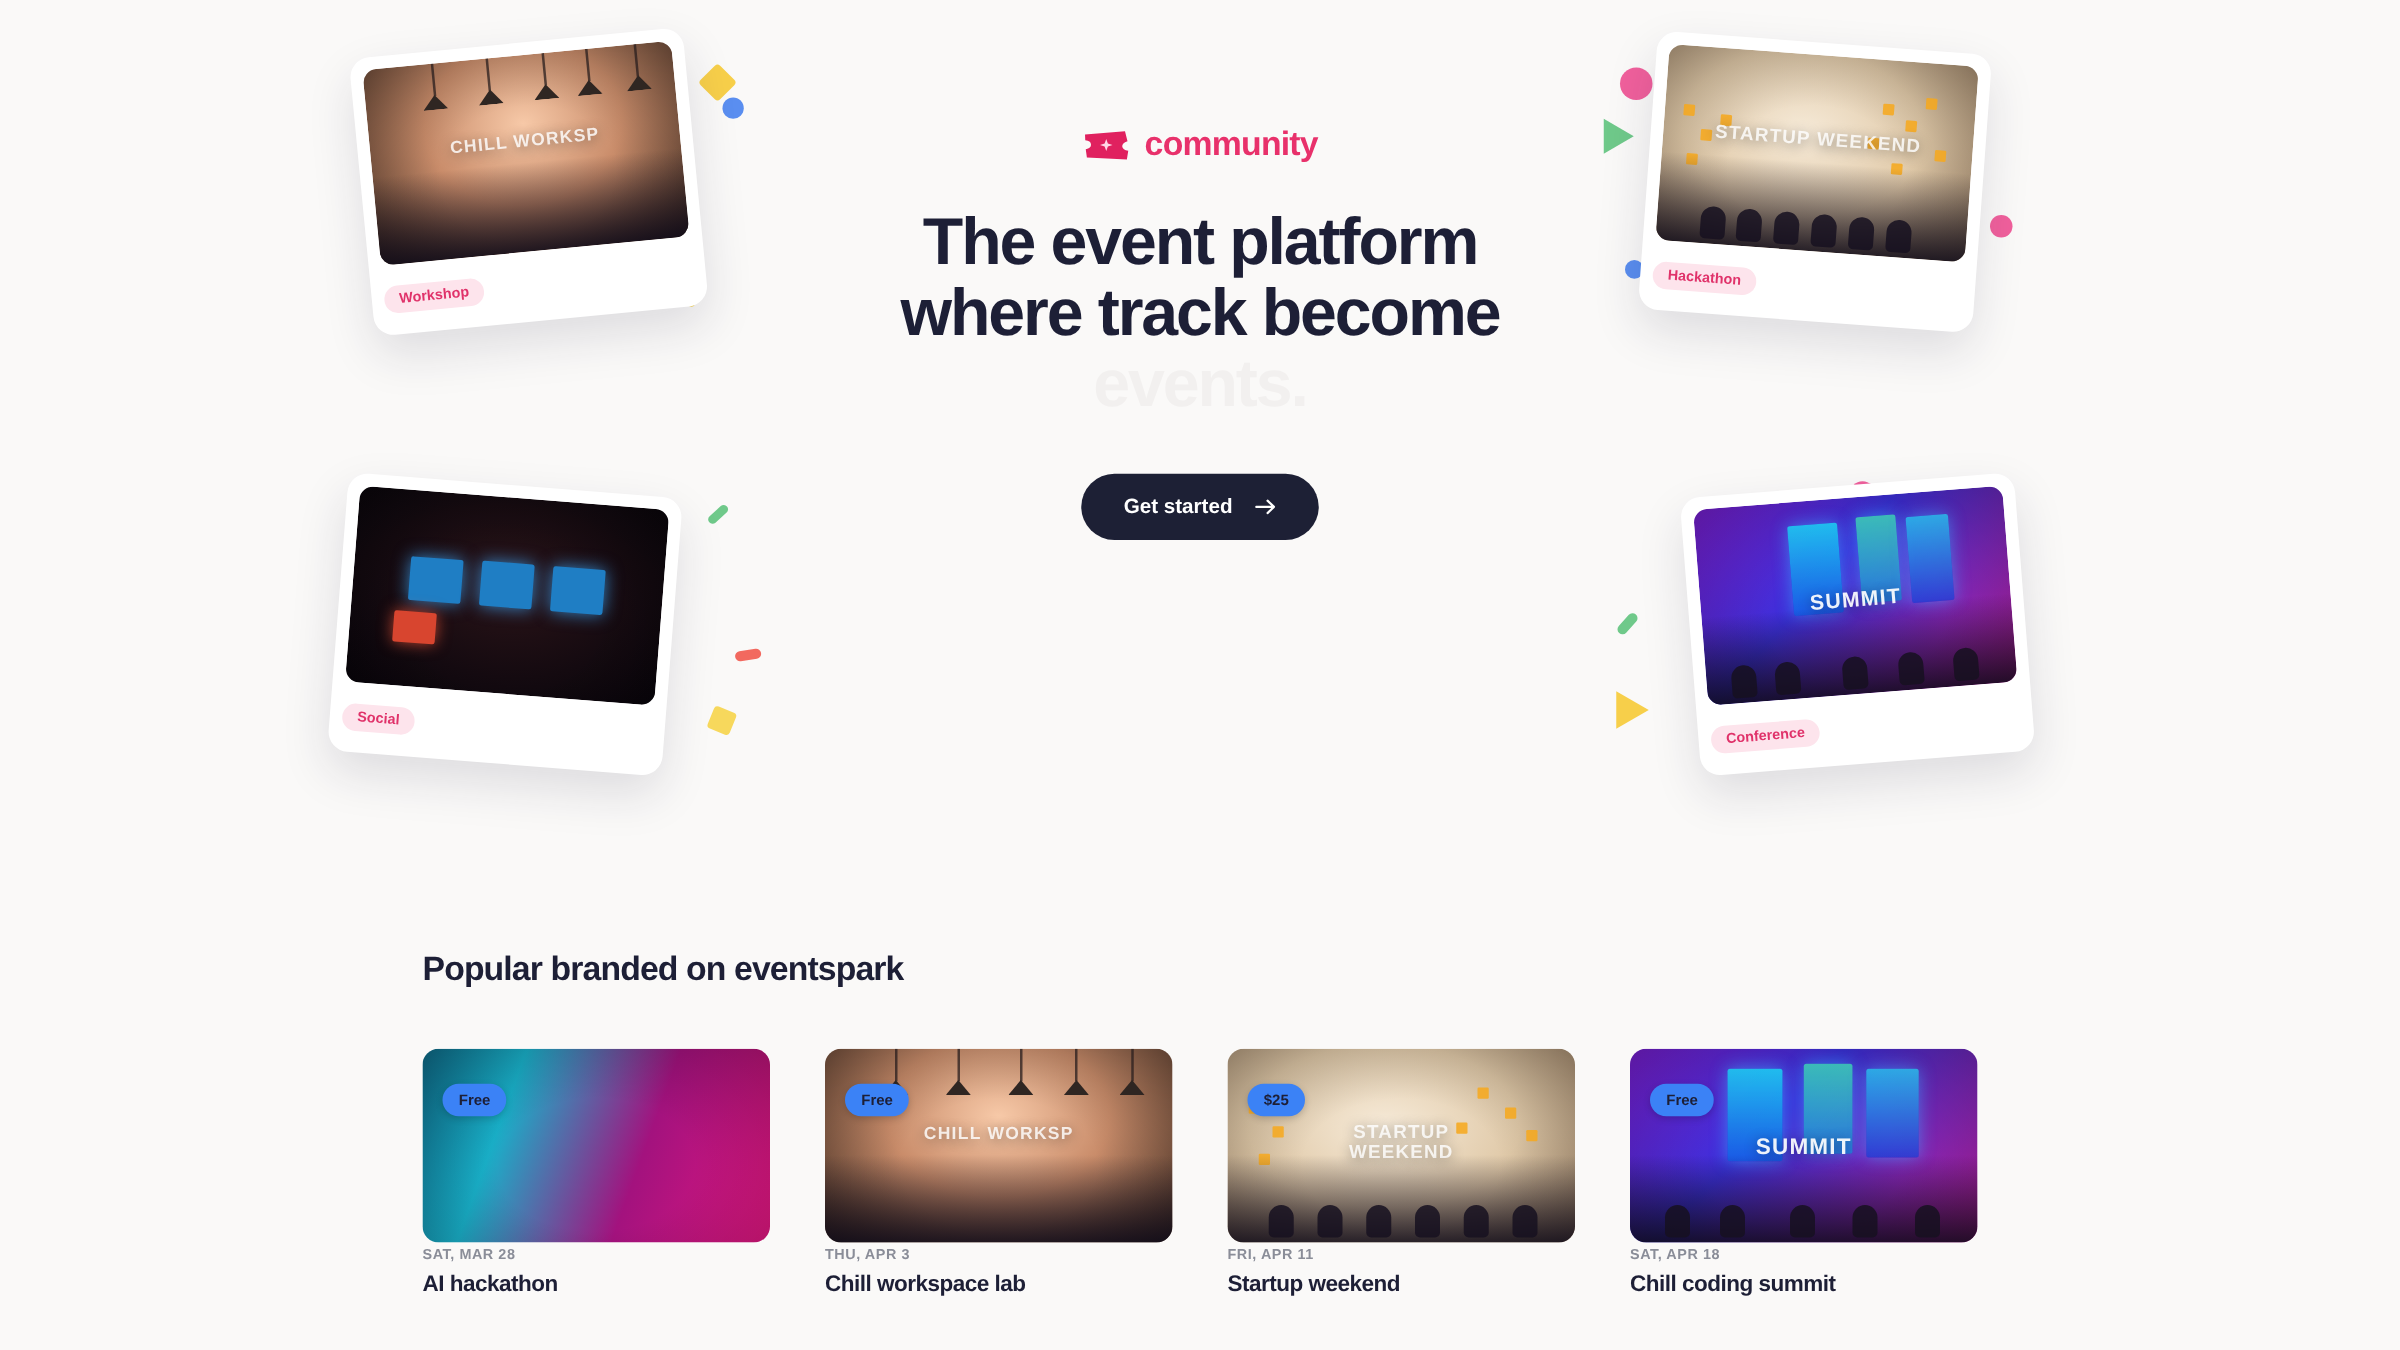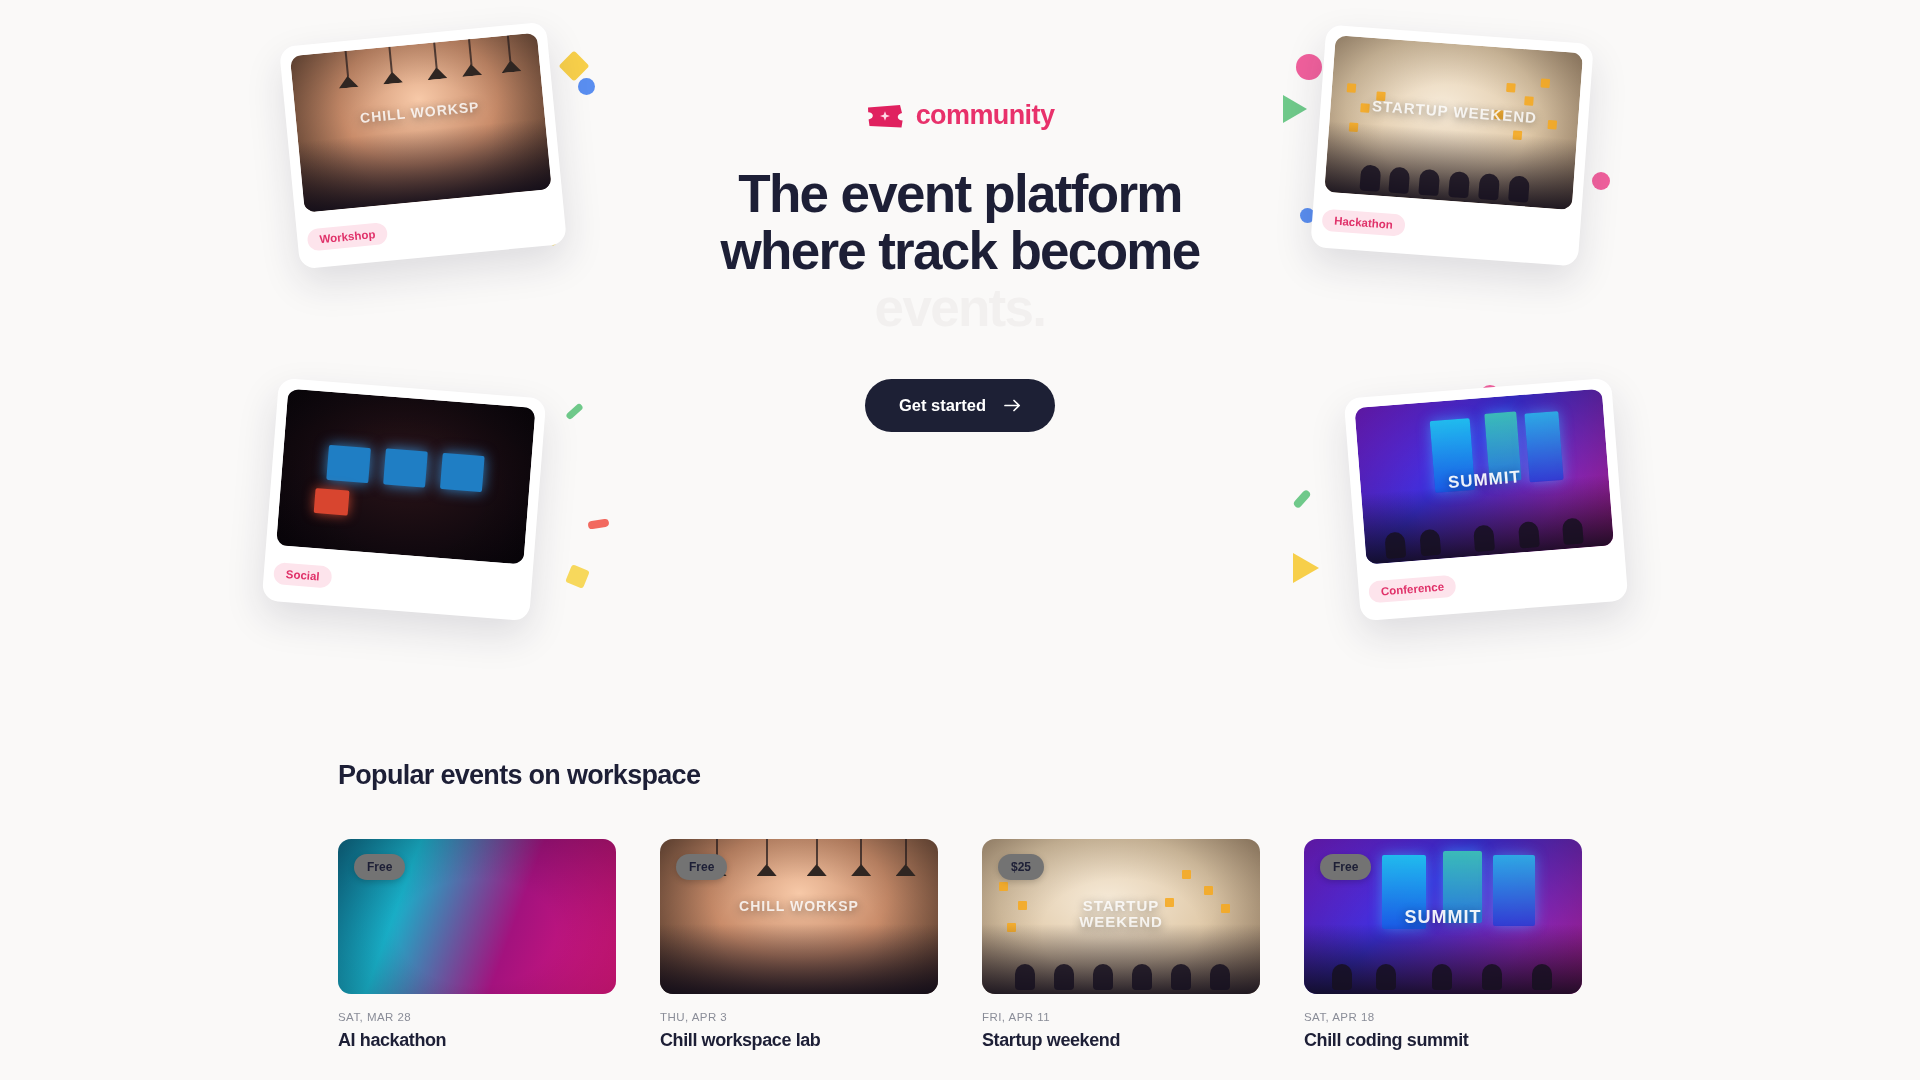--- a/index.html
+++ b/index.html
@@ -122,28 +122,28 @@
     font-size: 27px; font-weight: bold; color: #1d1f36;
     letter-spacing: -0.7px; margin-bottom: 48px;
   }
   .grid { display: grid; grid-template-columns: repeat(4, 1fr); gap: 44px; }
   .ecard { position: relative; }
   .ecard-img {
     width: 100%; height: 155px; border-radius: 13px;
     position: relative; overflow: hidden;
   }
   .ebadge {
-    position: absolute; left: 16px; top: 15px; z-index: 4;
-    background: #737373; color: #1d1f36;
+    position: absolute; left: 16px; top: 28px; z-index: 4;
+    background: #3b82f6; color: #1d1f36;
     font-size: 12px; font-weight: bold;
     padding: 6px 13px; border-radius: 999px;
     box-shadow: 0 2px 6px rgba(0,0,0,.18);
   }
   .edate {
-    margin-top: 17px; font-size: 11.5px; font-weight: normal;
+    margin-top: 4px; font-size: 11.5px; font-weight: bold;
     color: #8a8d98; letter-spacing: .45px;
   }
   .etitle {
     margin-top: 7px; font-size: 18px; font-weight: bold;
     color: #1d1f36; letter-spacing: -0.4px;
   }
 </style>
 </head>
 <body>
 
@@ -275,21 +275,21 @@
       <button class="cta">
         <span>Get started</span>
         <svg class="cta-arrow" viewBox="0 0 17 13">
           <path d="M1 6.5 H15 M10 1.5 L15.2 6.5 L10 11.5" stroke="#fff" stroke-width="1.7" fill="none" stroke-linecap="round" stroke-linejoin="round"></path>
         </svg>
       </button>
     </div>
   </div>
 
   <div class="section">
-    <h2 class="section-title">Popular events on workspace</h2>
+    <h2 class="section-title">Popular branded on eventspark</h2>
     <div class="grid">
 
       <div class="ecard">
         <span class="ebadge">Free</span>
         <div class="ecard-img">
           <div class="ph ph-ai"></div>
         </div>
         <div class="edate">SAT, MAR 28</div>
         <div class="etitle">AI hackathon</div>
       </div>

